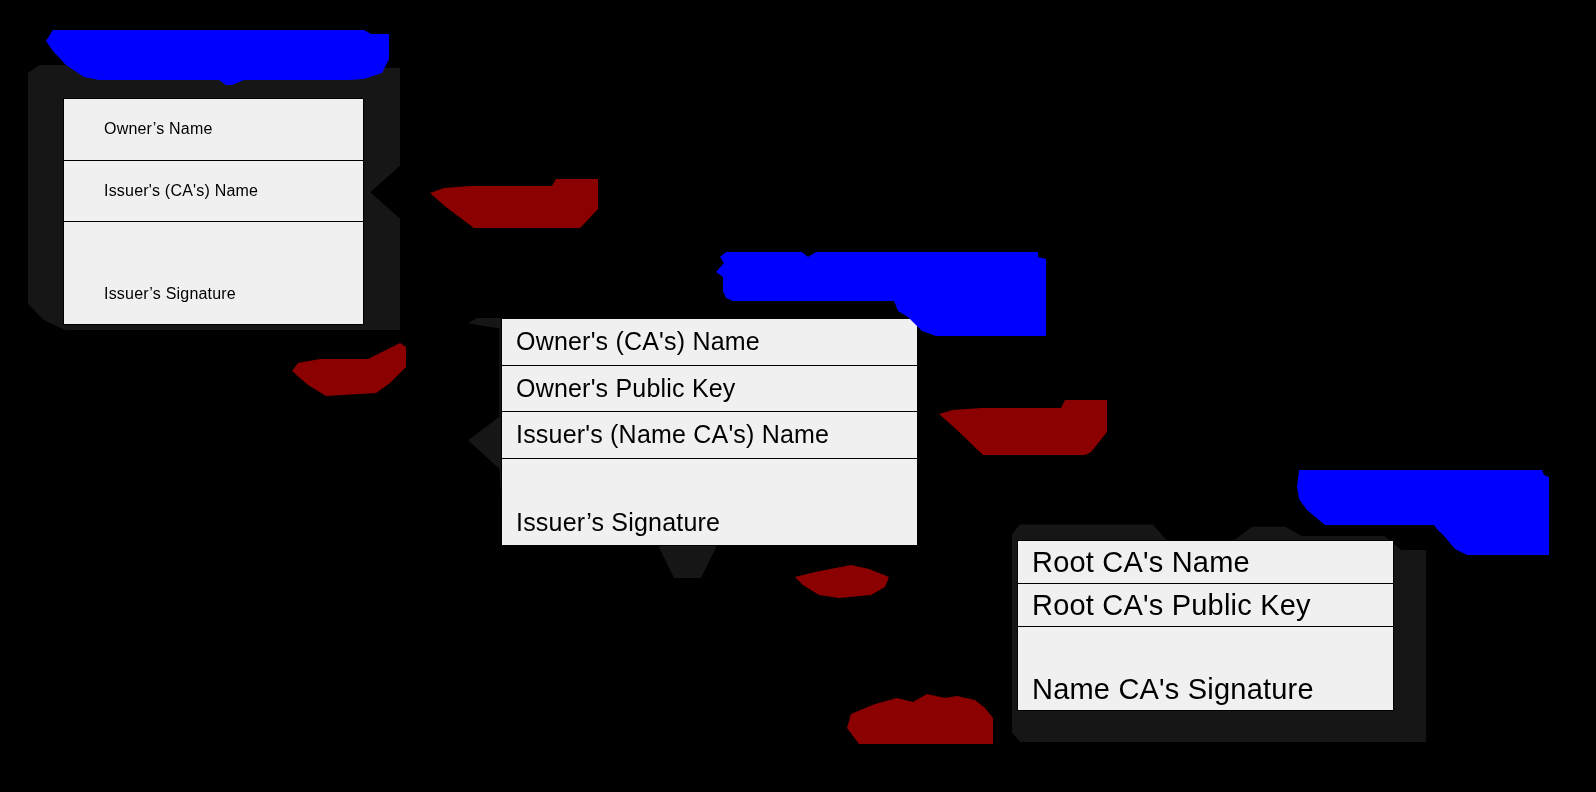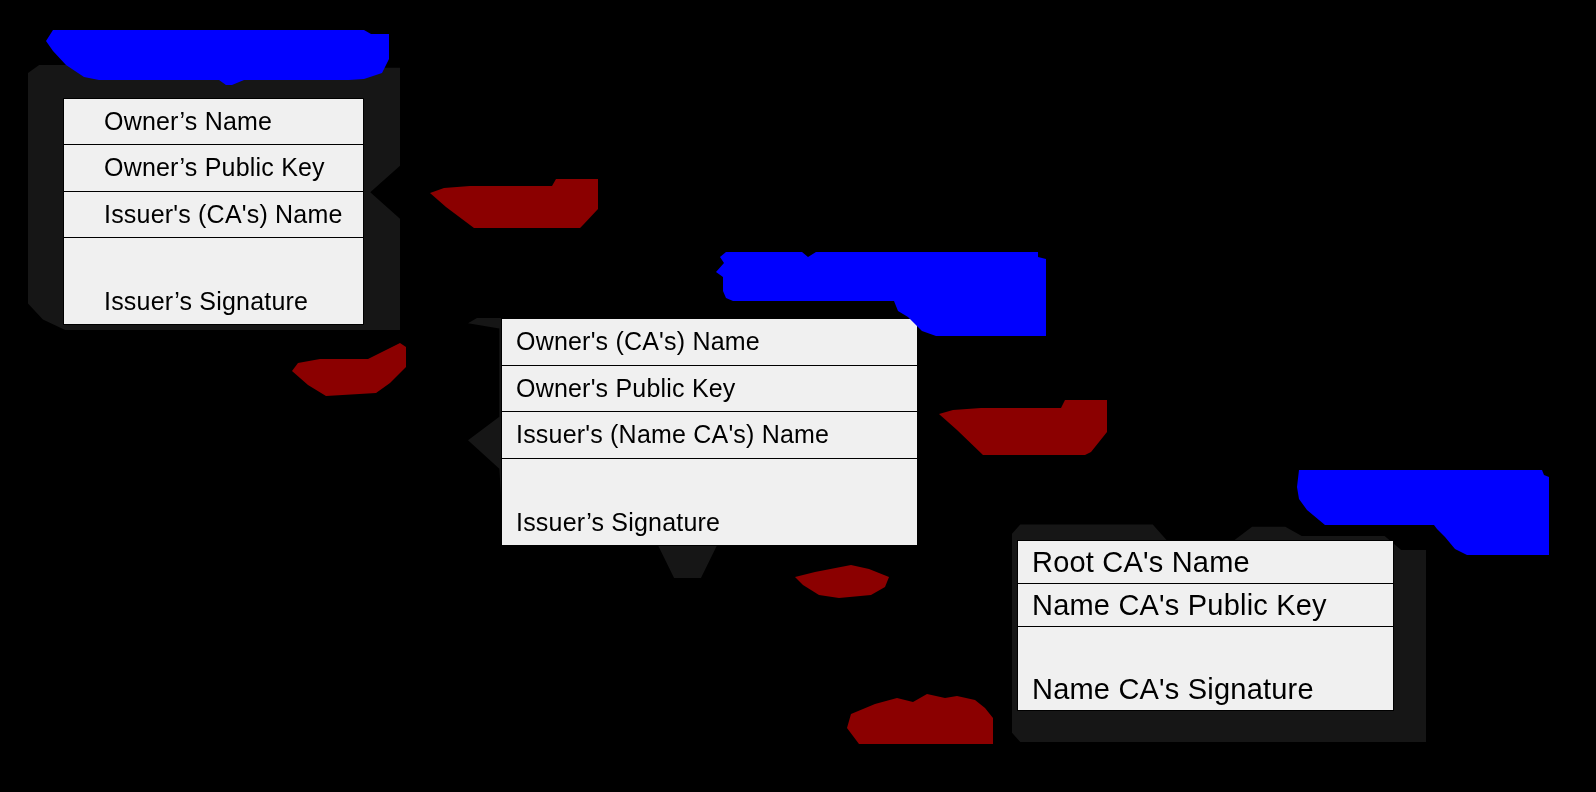--- a/index.html
+++ b/index.html
@@ -38,42 +38,41 @@
     color: #000000;
     background: #f0f0f0;
     border-bottom: 1px solid #000000;
     box-sizing: border-box;
     white-space: nowrap;
     letter-spacing: 0.2px;
   }
   .cert-row:last-child { border-bottom: none; margin-top: 41px; }
 
   
-  .c1 .cert-row { font-size: 25px; padding-left: 40px; }
+  .c1 .cert-row { font-size: 16px; padding-left: 40px; }
   .c2 .cert-row { font-size: 25px; }
   .c3 .cert-row { font-size: 29px; }
 
   
   .blob {
     position: absolute;
   }
   .blob svg { display: block; }
 </style>
 </head>
 <body>
 
 <div id="stage">
 
   <div class="cert-frame" style="left:28px; top:65px; width:372px; height:265px;
               clip-path: polygon(0% 3%, 3% 0%, 62% 0%, 66% 4%, 72% 1%, 100% 1%, 100% 38%,
                                  92% 48%, 100% 58%, 100% 100%, 10% 100%, 4% 96%, 0% 90%);">
   </div>
   <div class="cert-rows c1" style="left:63px; top:98px; width:301px; height:227px;">
     <div class="cert-row">Owner’s Name</div>
-    <div class="cert-row">Owner’s Public Key</div>
     <div class="cert-row">Issuer's (CA's) Name</div>
     <div class="cert-row">Issuer’s Signature</div>
   </div>
 
   <div class="cert-frame" style="left:468px; top:318px; width:448px; height:260px;
               clip-path: polygon(0% 2%, 2% 0%, 96% 0%, 100% 4%, 100% 86%, 56% 86%,
                                  52% 100%, 46% 100%, 42% 86%, 8% 86%, 7% 58%,
                                  0% 47%, 7% 38%, 7% 4%);">
   </div>
   <div class="cert-rows c2" style="left:501px; top:318px; width:417px; height:228px;">
@@ -83,21 +82,21 @@
     <div class="cert-row">Issuer’s Signature</div>
   </div>
 
   <div class="cert-frame" style="left:1012px; top:508px; width:414px; height:234px;
               clip-path: polygon(0% 11%, 2% 7%, 34% 7%, 40% 19%, 46% 22%, 52% 16%,
                                  58% 8%, 66% 8%, 70% 12%, 90% 12%, 94% 18%,
                                  100% 18%, 100% 100%, 2% 100%, 0% 96%);">
   </div>
   <div class="cert-rows c3" style="left:1017px; top:540px; width:377px; height:171px;">
     <div class="cert-row">Root CA's Name</div>
-    <div class="cert-row">Name CA's Public Key</div>
+    <div class="cert-row">Root CA's Public Key</div>
     <div class="cert-row">Name CA's Signature</div>
   </div>
 
   <div class="blob" style="left:44px; top:29px;">
     <svg width="345" height="56" viewBox="0 0 345 56">
       <polygon fill="#0000FF" points="9,1 320,1 327,5 345,5 345,30 338,44 320,50 305,51 200,51 188,56 182,56 175,51 55,51 40,48 22,36 9,22 2,12"></polygon>
     </svg>
   </div>
 
   <div class="blob" style="left:698px; top:251px;">

